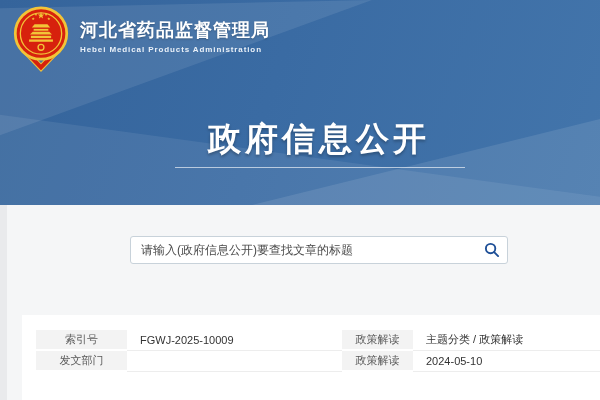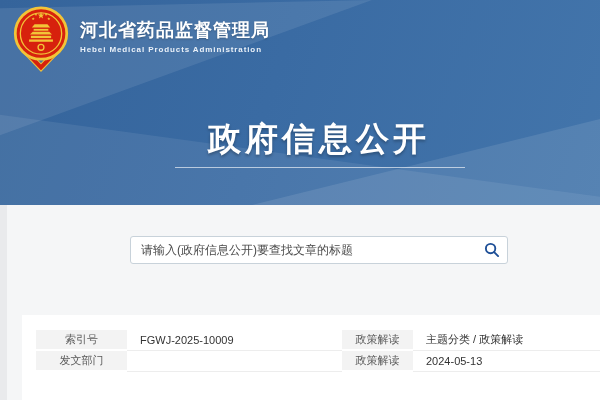--- a/index.html
+++ b/index.html
@@ -121,19 +121,19 @@
         <tr>
           <td class="lbl">索引号</td>
           <td class="val">FGWJ-2025-10009</td>
           <td class="lbl">政策解读</td>
           <td class="val">主题分类 / 政策解读</td>
         </tr>
         <tr>
           <td class="lbl">发文部门</td>
           <td class="val"></td>
           <td class="lbl">政策解读</td>
-          <td class="val">2024-05-13</td>
+          <td class="val">2024-05-10</td>
         </tr>
       </tbody>
     </table>
   </div>
 
 </div>
 
 </body></html>

